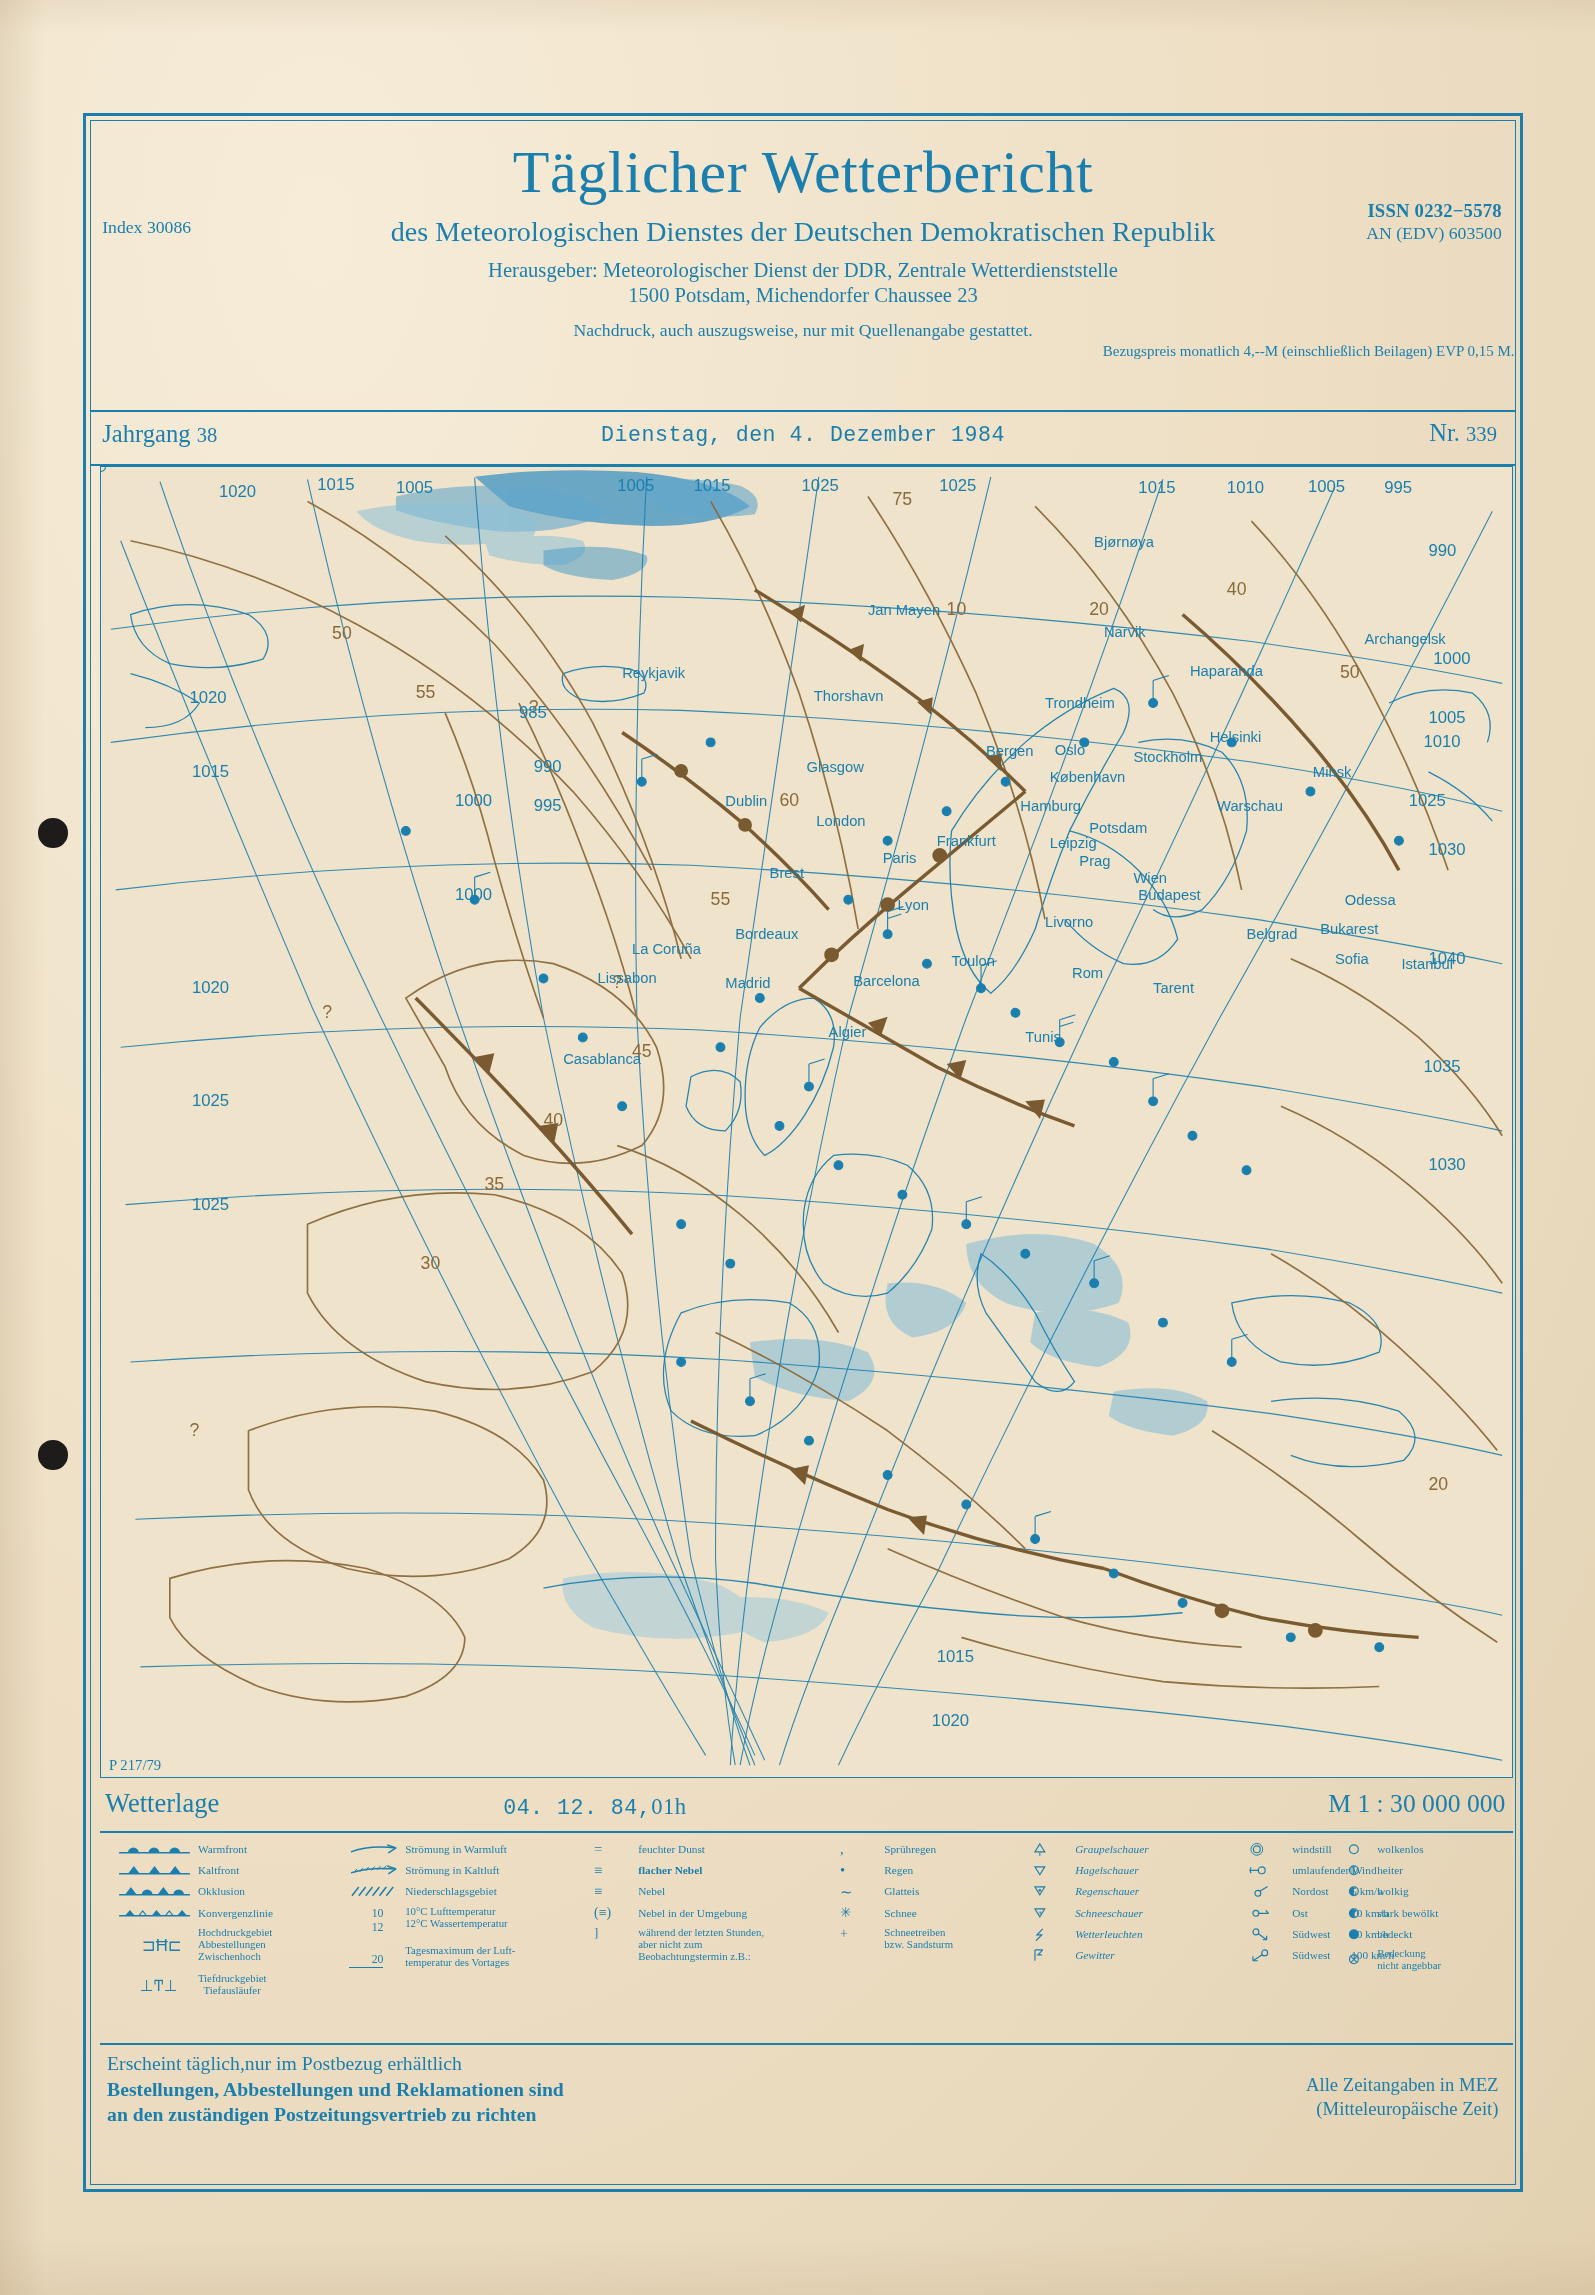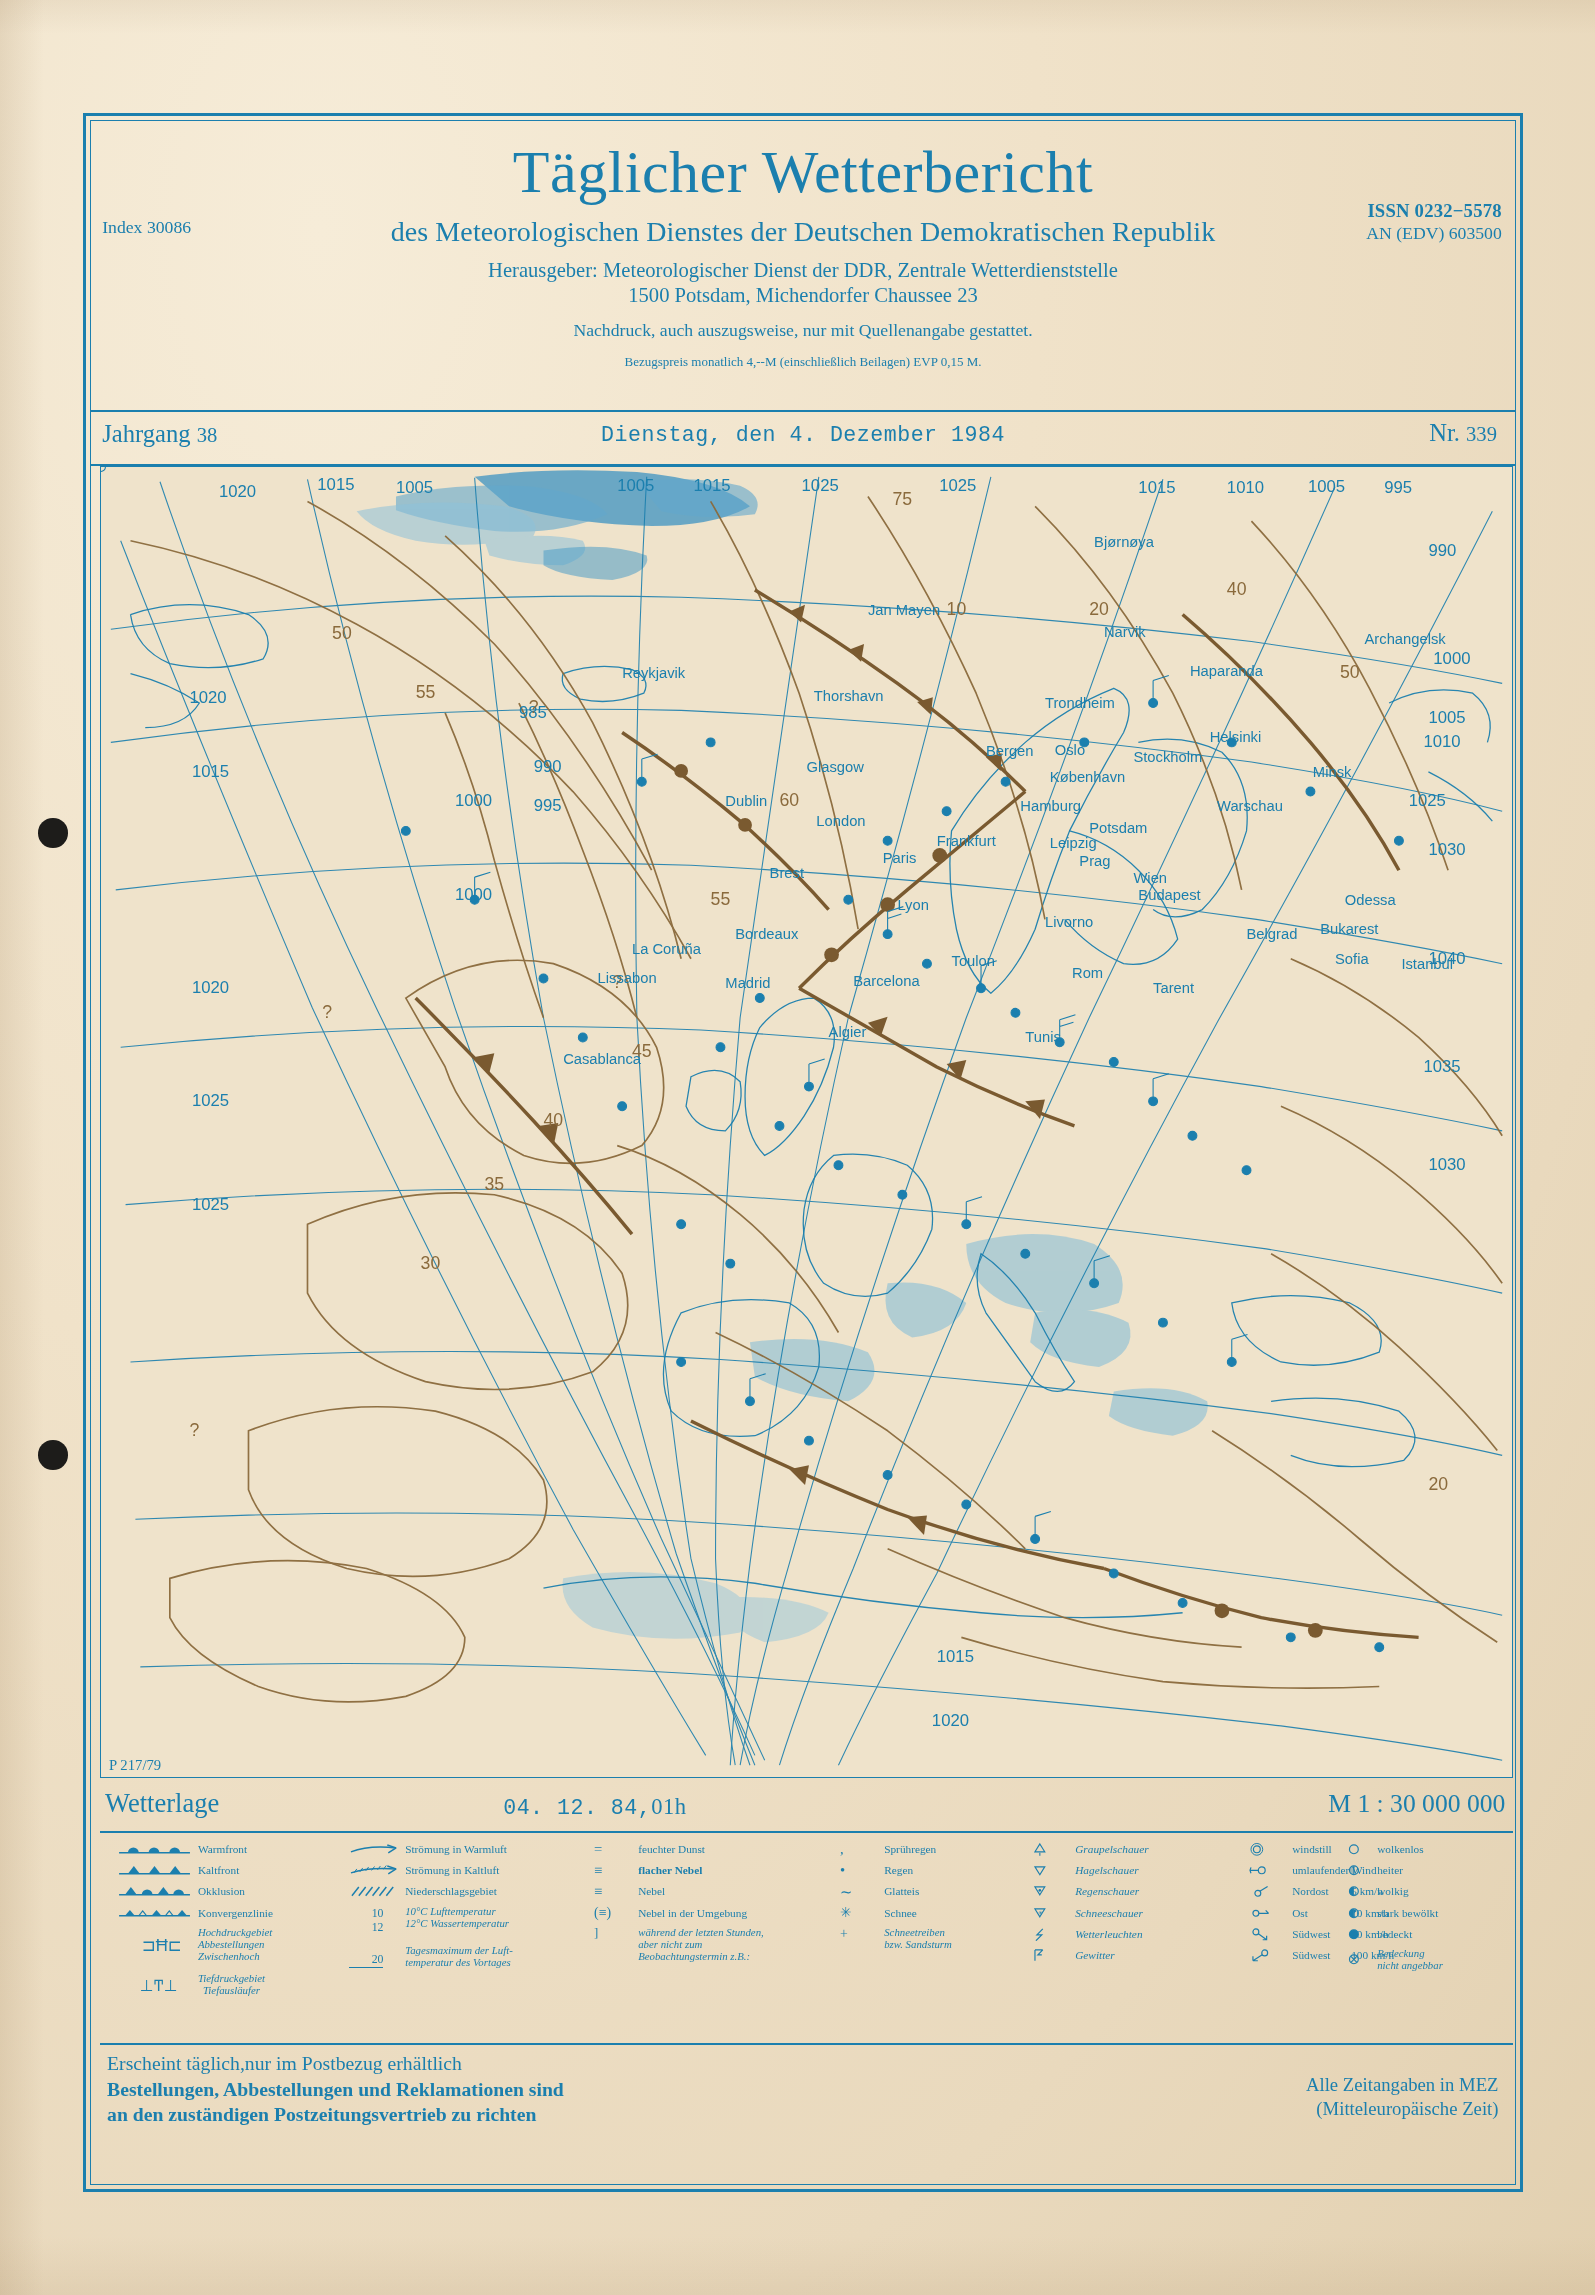--- a/index.html
+++ b/index.html
@@ -89,22 +89,23 @@
     font-size: 19.7px;
     margin-top: 2.9px;
     font-family: "Liberation Mono", monospace;
     letter-spacing: -0.2px;
   }
   .mast-note1 {
     font-size: 17.7px;
     margin-top: 12.8px;
   }
   .mast-note2 {
-    font-size: 13px;
-    margin-top: 13px;
+    font-size: 15px;
+    margin-top: 2px;
+    text-align: right;
   }
   .index-left {
     position: absolute;
     left: 10.8px;
     top: 96px;
     font-size: 17.7px;
   }
   .issn {
     position: absolute;
     right: 12.8px;
@@ -230,21 +231,21 @@
     display: flex;
     align-items: center;
     justify-content: flex-start;
     height: 14.7px;
     padding-left: 2.9px;
     box-sizing: border-box;
   }
   .lg-sym.narrow { width: 47px; flex: 0 0 47px; }
   .lg-sym.mid { width: 59px; flex: 0 0 59px; }
   .lg-txt { line-height: 1.12; }
-  .lg-txt.two { font-size: 10.8px; font-style: italic; }
+  .lg-txt.two { font-size: 10.8px; }
   .bold { font-weight: bold; }
 
   .rule-4 {
     position: absolute;
     left: 8.8px; width: 1413px;
     top: 1922px;
     height: 1.5px;
     background: #1b7fae;
   }
 

